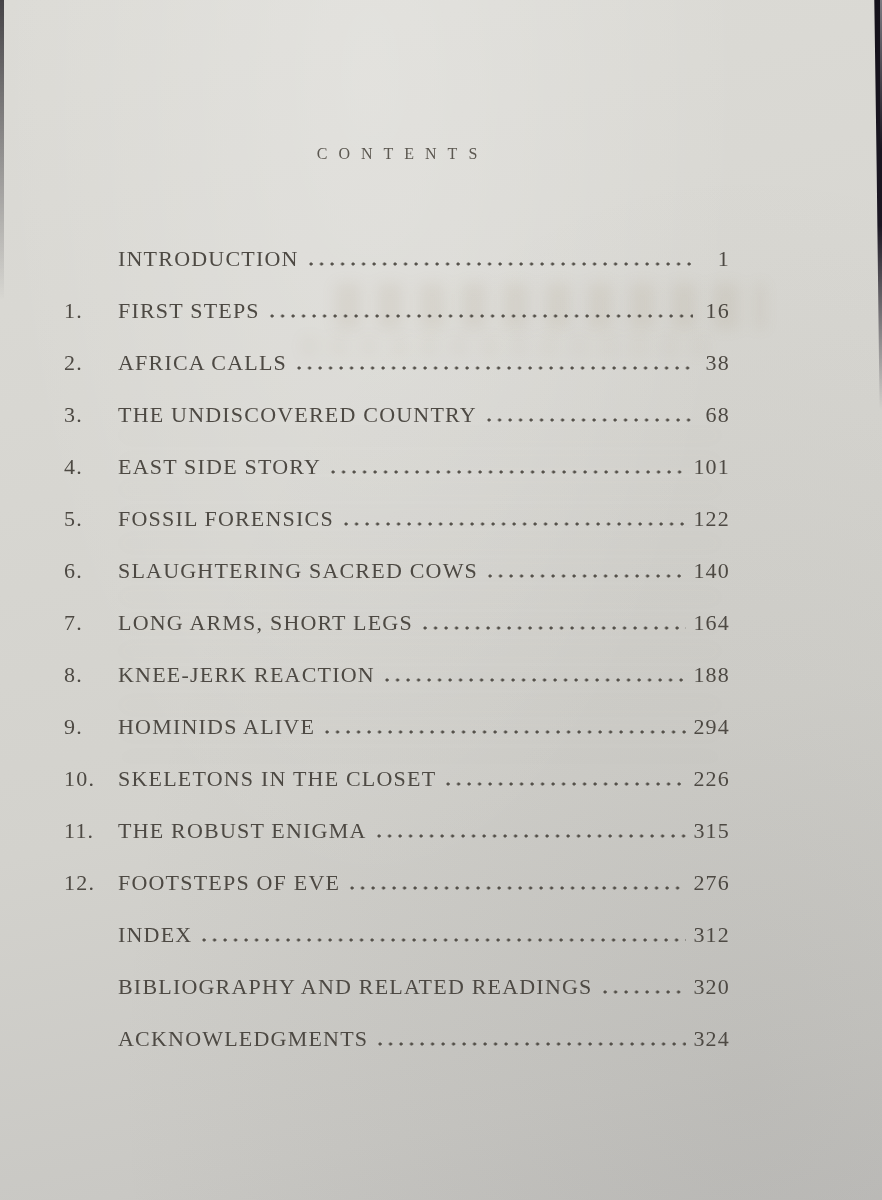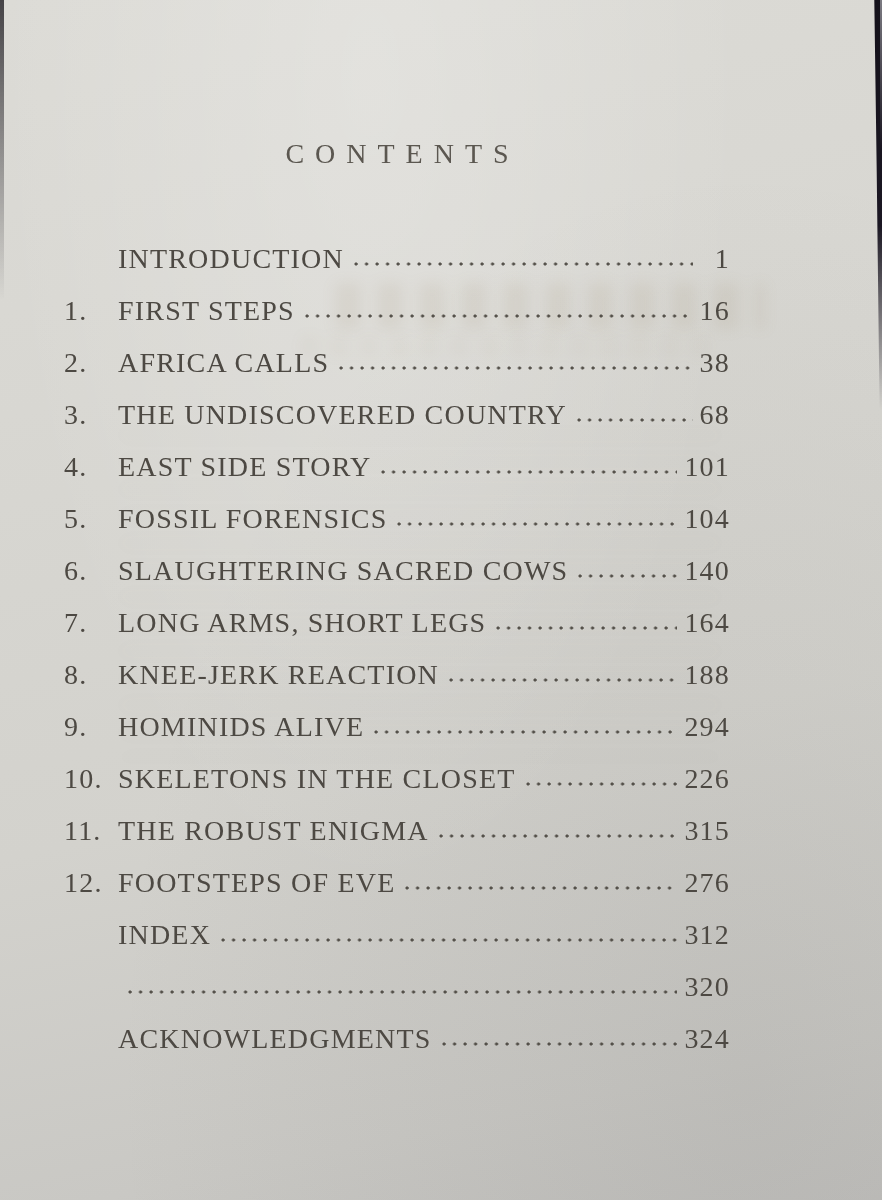--- a/index.html
+++ b/index.html
@@ -42,30 +42,30 @@
     background:linear-gradient(to bottom,rgba(150,149,156,.8),rgba(150,149,156,0));
   }
   .edge-left{
     position:absolute;top:0;left:0;width:4px;height:300px;
     background:linear-gradient(to bottom,rgba(42,40,45,.85),rgba(42,40,45,0));
     filter:blur(.6px);
   }
   
   .heading{
     position:absolute;top:141px;left:64px;width:666px;
-    text-align:center;font-size:28px;line-height:26px;
+    text-align:center;font-size:16px;line-height:26px;
     letter-spacing:11px;text-indent:11px;
     color:#5b5750;
   }
   .toc{
     position:absolute;left:64px;top:233px;width:666px;
   }
   .row{
     height:52px;display:flex;align-items:center;
-    font-size:28px;line-height:24px;color:#4d4943;letter-spacing:1.2px;
+    font-size:22px;line-height:24px;color:#4d4943;letter-spacing:1.2px;
     white-space:nowrap;
   }
   .num{flex:none;width:54px;}
   .title{flex:none;}
   .leader{
     flex:1 1 auto;height:4px;position:relative;top:5px;margin:0 7px 0 10px;
     background-image:radial-gradient(circle at 2px 2px, rgba(73,69,62,.92) 1.35px, rgba(73,69,62,0) 1.8px);
     background-size:10.5px 4px;background-repeat:repeat-x;background-position:left center;
   }
   .pg{flex:none;min-width:30px;text-align:right;}
@@ -108,21 +108,21 @@
     <div class="row">
       <span class="num">4.</span>
       <span class="title">EAST SIDE STORY</span>
       <span class="leader"></span>
       <span class="pg">101</span>
     </div>
     <div class="row">
       <span class="num">5.</span>
       <span class="title">FOSSIL FORENSICS</span>
       <span class="leader"></span>
-      <span class="pg">104</span>
+      <span class="pg">122</span>
     </div>
     <div class="row">
       <span class="num">6.</span>
       <span class="title">SLAUGHTERING SACRED COWS</span>
       <span class="leader"></span>
       <span class="pg">140</span>
     </div>
     <div class="row">
       <span class="num">7.</span>
       <span class="title">LONG ARMS, SHORT LEGS</span>
@@ -160,20 +160,21 @@
       <span class="pg">276</span>
     </div>
     <div class="row">
       <span class="num"></span>
       <span class="title">INDEX</span>
       <span class="leader"></span>
       <span class="pg">312</span>
     </div>
     <div class="row">
       <span class="num"></span>
+      <span class="title">BIBLIOGRAPHY AND RELATED READINGS</span>
       <span class="leader"></span>
       <span class="pg">320</span>
     </div>
     <div class="row">
       <span class="num"></span>
       <span class="title">ACKNOWLEDGMENTS</span>
       <span class="leader"></span>
       <span class="pg">324</span>
     </div>
   </div>

